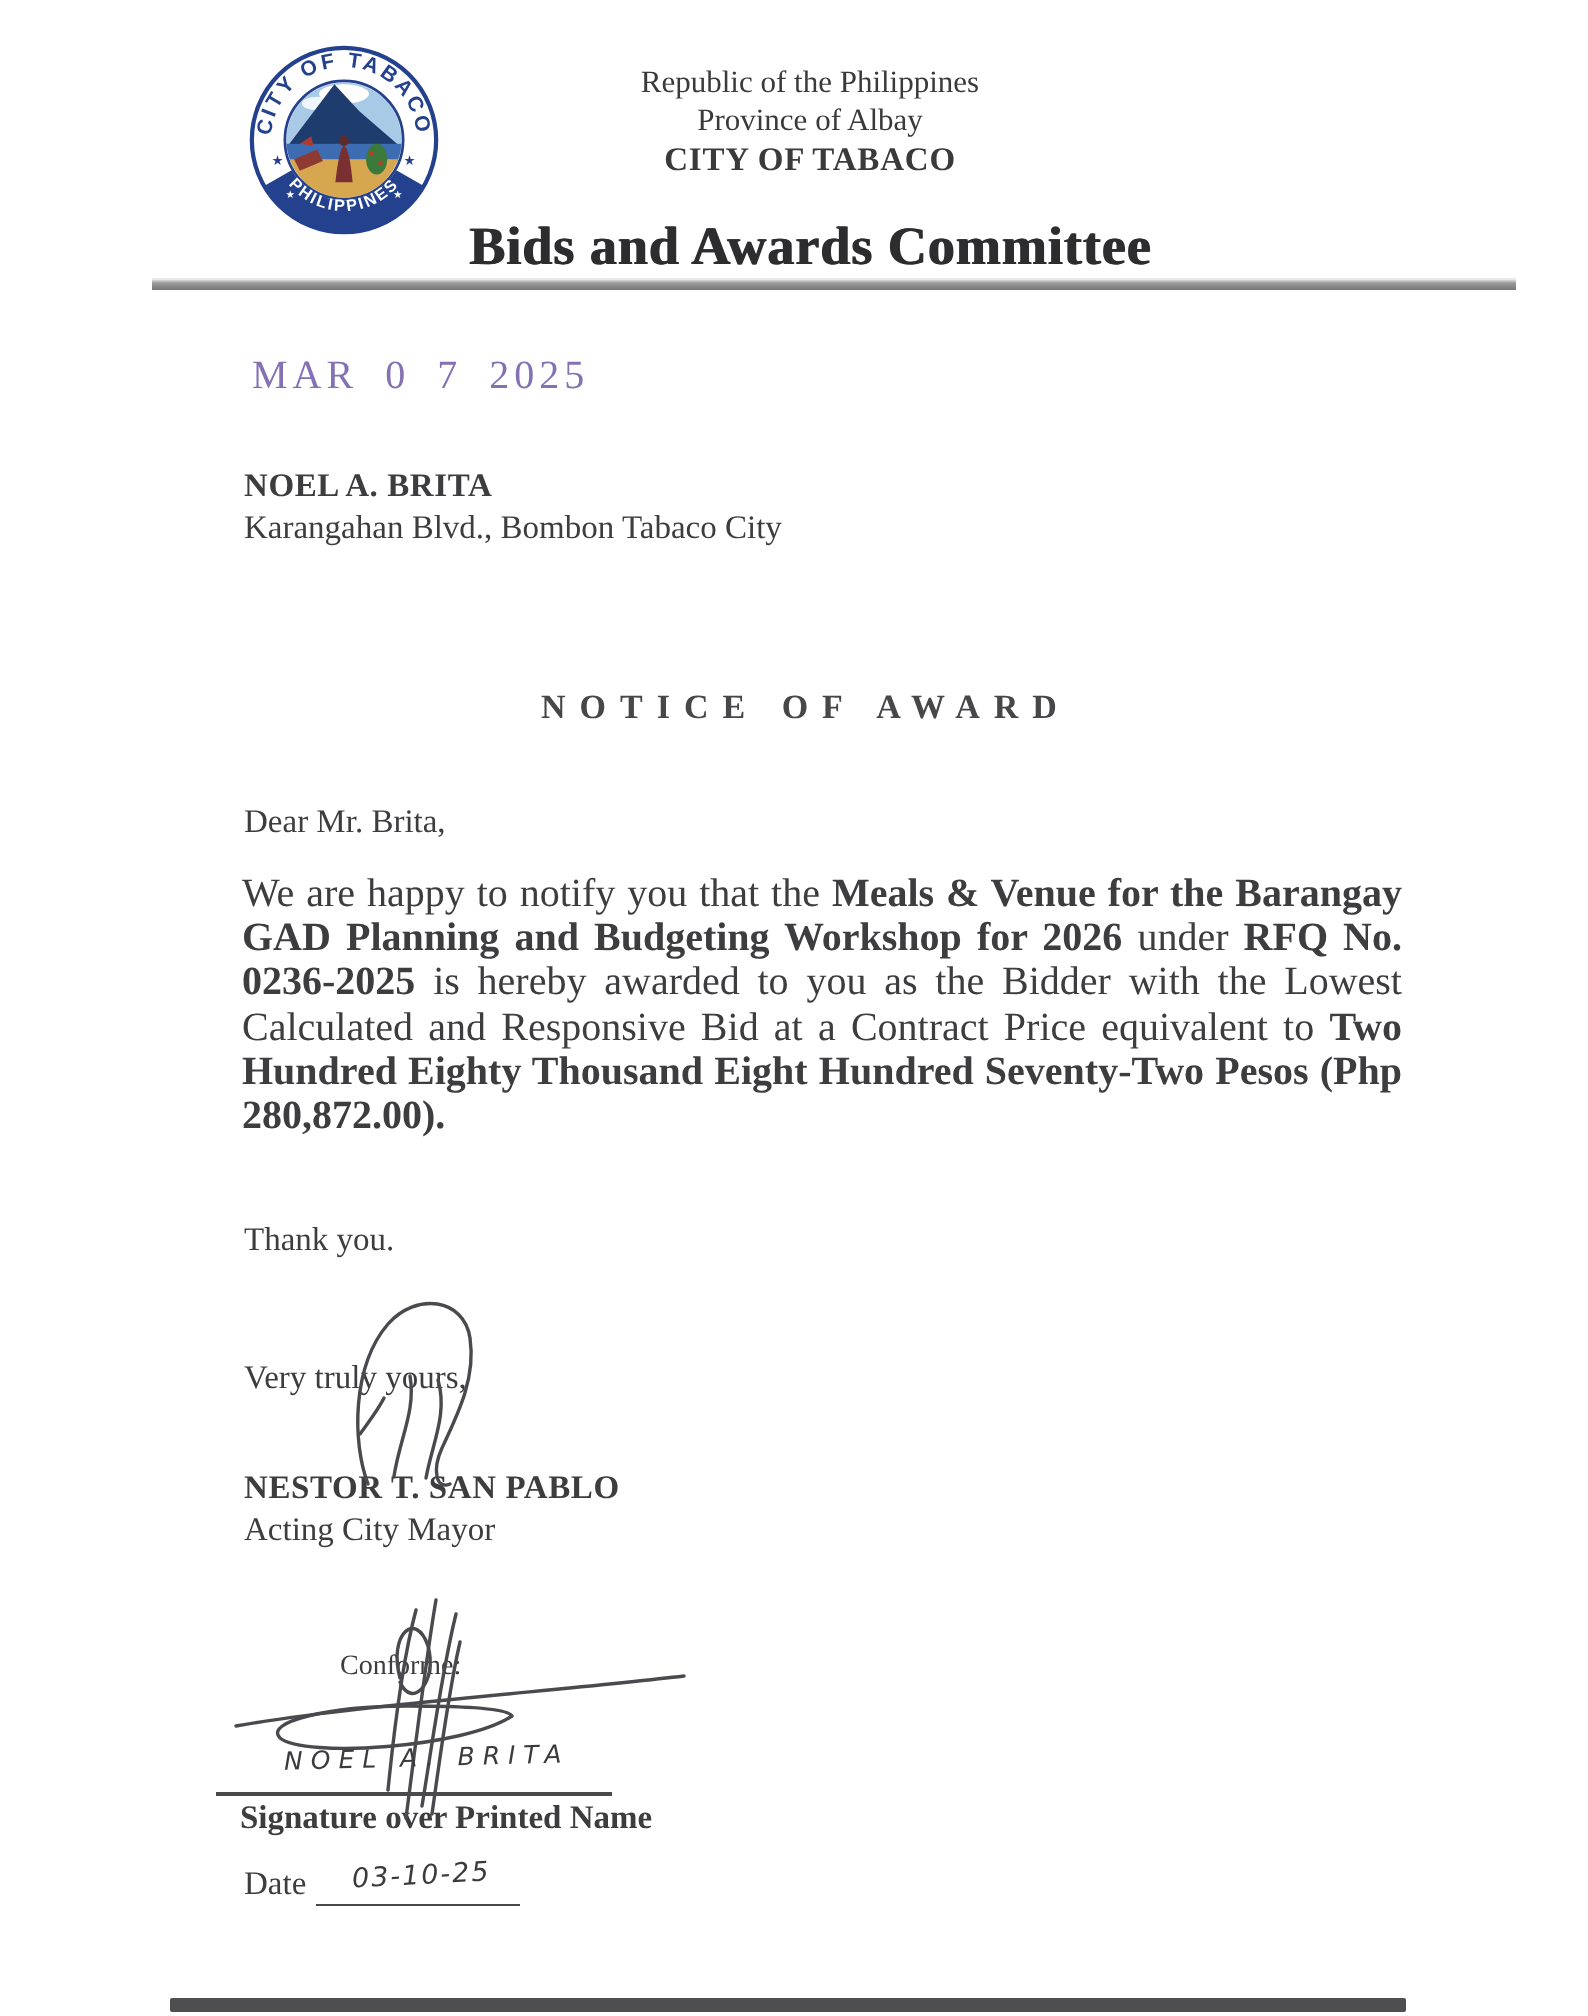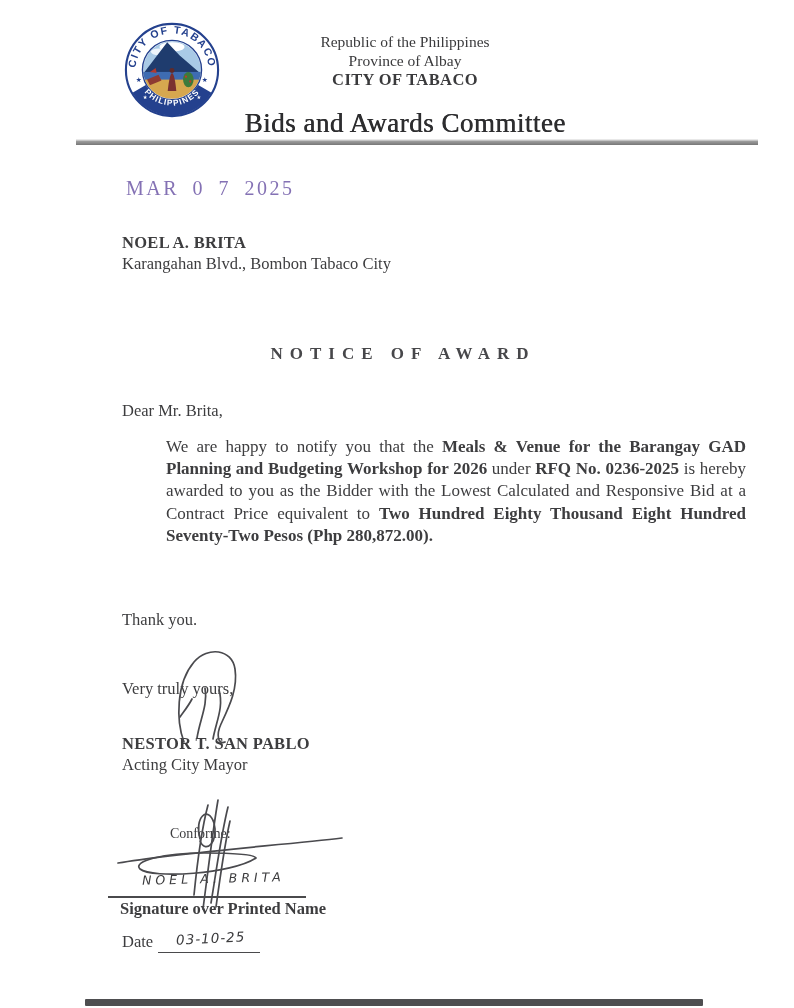--- a/index.html
+++ b/index.html
@@ -7,36 +7,36 @@
     position:relative;width:794px;height:1008px;background:#ffffff;overflow:hidden;
     font-family:"Liberation Serif",serif;color:#3d3d3f;
   }
   .abs{position:absolute;}
   
   .seal{left:124px;top:20px;width:96px;height:100px;}
   .hdr-lines{top:33px;left:0;width:794px;text-align:center;padding-left:16px;box-sizing:border-box;
     font-size:15.5px;line-height:18.5px;color:#3a3a3c;}
   .hdr-lines .l3{font-weight:bold;font-size:16.5px;letter-spacing:.4px;margin-top:1px;}
   .office{top:108px;left:0;width:794px;text-align:center;padding-left:16px;box-sizing:border-box;
-    font-weight:normal;font-size:27px;color:#2d2d2f;letter-spacing:.5px;
+    font-weight:bold;font-size:27px;color:#2d2d2f;letter-spacing:.5px;
     text-shadow:.6px 0 0 #2d2d2f;}
   .rule{top:139px;left:76px;width:682px;height:5px;
     background:linear-gradient(180deg,#d9d9d9 0%,#9a9a9a 30%,#777777 100%);
     border-top:1px solid #e8e8e8;}
   
   .stamp{left:126px;top:177px;font-family:Liberation Serif, serif;font-size:20px;
     letter-spacing:2.5px;word-spacing:6px;color:#7a66ae;opacity:.92;}
   
   .recipient{left:122px;top:233px;font-size:16.5px;line-height:20.5px;}
   .recipient .name{font-weight:bold;letter-spacing:.3px;}
   
   .title{top:344px;left:0;width:794px;text-align:center;padding-left:12px;box-sizing:border-box;
     font-weight:bold;font-size:17px;letter-spacing:7px;color:#47474a;}
   .salutation{left:122px;top:401px;font-size:16.5px;}
-  .para{left:121px;width:580px;font-size:17px;line-height:22.2px;text-align:justify;margin-left:45px;}
+  .para{left:121px;width:580px;font-size:20px;line-height:22.2px;text-align:justify;}
   .p1{top:436px;}
   .p2{top:549px;}
   .thanks{left:122px;top:610px;font-size:16.5px;}
   .bold{font-weight:bold;}
   
   .valediction{left:122px;top:679px;font-size:16.5px;}
   .sig-mayor{left:158px;top:645px;width:122px;height:110px;z-index:3;}
   .signer-name{left:122px;top:734px;font-size:16.5px;font-weight:bold;letter-spacing:.3px;}
   .signer-pos{left:122px;top:755px;font-size:16.5px;}
   

